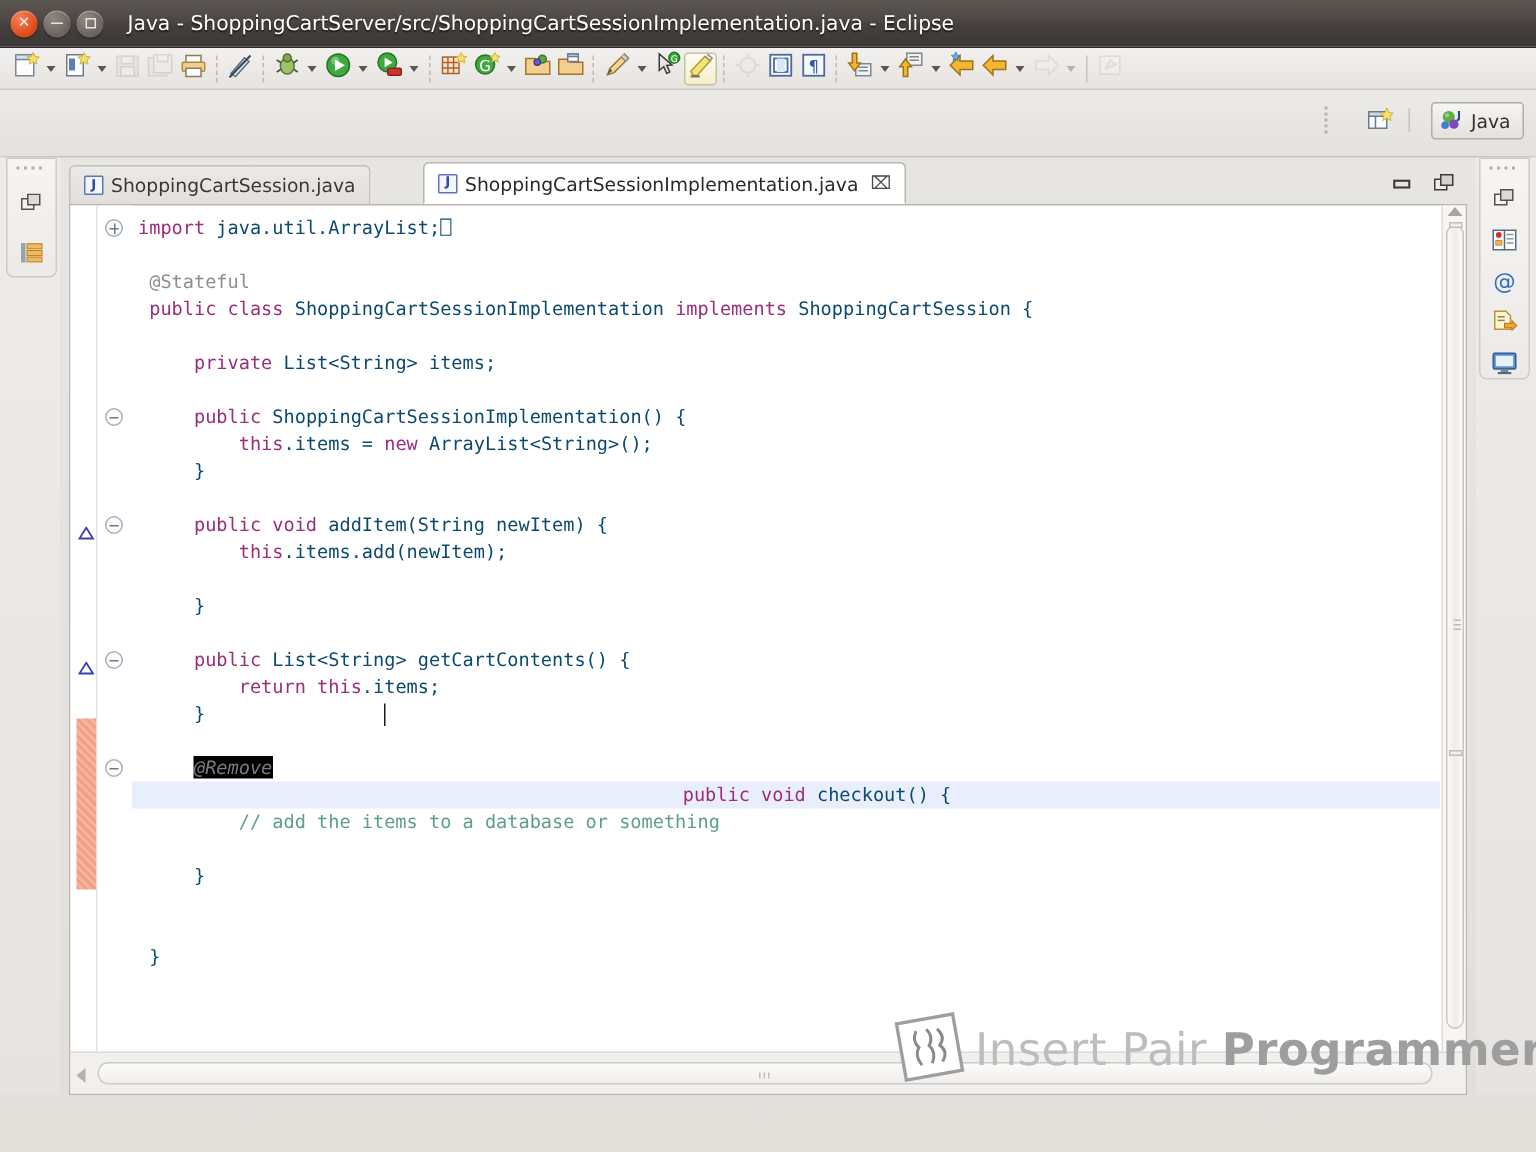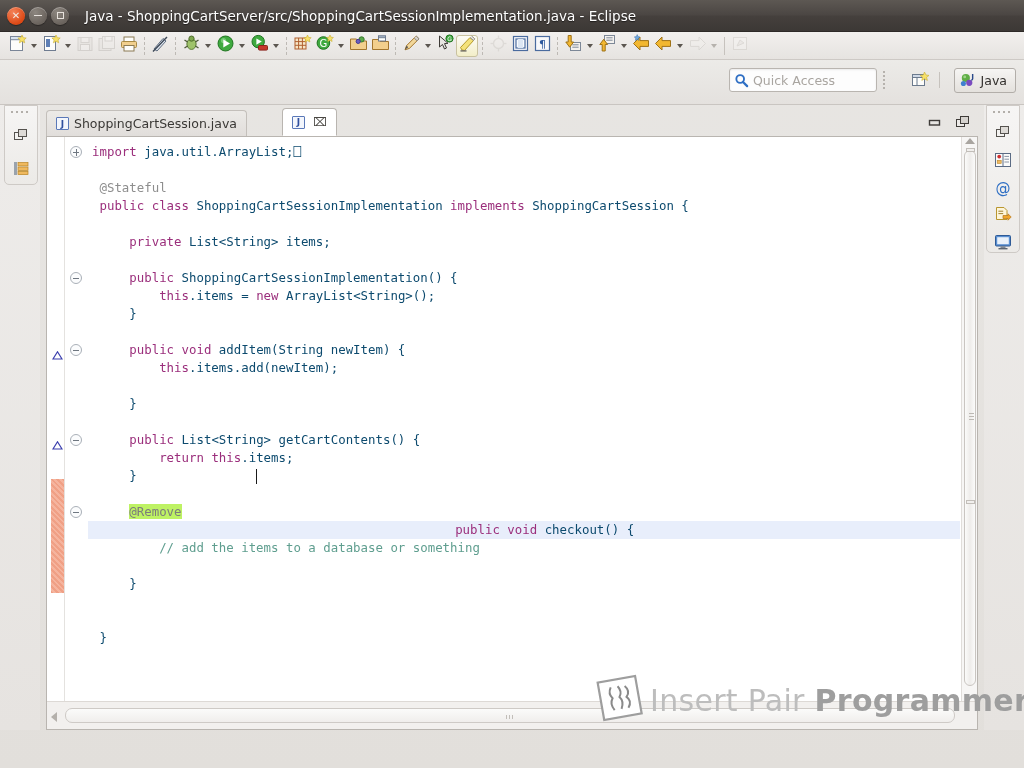--- a/index.html
+++ b/index.html
@@ -195,21 +195,21 @@
     position: absolute; left: 41px; top: 0; right: 17px; height: 564px;
     font-family: "DejaVu Sans Mono", "Liberation Mono", monospace;
     font-size: 12.4px; line-height: 18px; color: #1a1a1a;
     padding: 6px 0 0 0; white-space: pre; overflow: hidden;
   }
   .ln { height: 18px; padding-left: 4px; position: relative; }
   .ln.cur { background: #e8eefb; width: 100%; text-align: center; }
   .kw  { color: #9b2f7c; font-weight: normal; }
   .fld { color: #0c4a6e; }
   .ann { color: #8e8e8e; }
-  .ann-hl { color: #7c7c7c; background: #bef264; }
+  .ann-hl { color: #7c7c7c; background: #000000; font-style: italic; }
   .cmt { color: #5f9e8f; }
   .plain { color: #0c4a6e; }
   .caret {
     position: absolute; width: 1px; height: 15px; background: #1a1a1a; top: 2px;
   }
 
   
   .vscroll {
     position: absolute; right: 0; top: 0; width: 16px; height: 564px;
     background: #f7f6f5; border-left: 1px solid #e0ddda;
@@ -552,27 +552,20 @@
         <div class="tb-icon">
           <span style="opacity: 0.38;"><svg width="19" height="19" viewBox="0 0 19 19">
               <rect x="2.5" y="3.5" width="13" height="12" fill="#f7f6f4" stroke="#c4c0bb"></rect>
               <path d="M6 12 L9 6 L13 9 z" fill="#e6e3df" stroke="#c4c0bb"></path>
             </svg></span>
         </div>
       </div>
     </div>
 
   <div class="qa-row">
-    <div class="qa-box">
-      <svg width="15" height="15" viewBox="0 0 16 16">
-        <circle cx="6.6" cy="6.4" r="4.1" fill="none" stroke="#2f6fc4" stroke-width="2"></circle>
-        <line x1="9.6" y1="9.6" x2="14" y2="14" stroke="#2f6fc4" stroke-width="2.4" stroke-linecap="round"></line>
-      </svg>
-      <span class="qa-text">Quick Access</span>
-    </div>
     <div class="qa-dots">
         <i></i>
         <i></i>
         <i></i>
         <i></i>
         <i></i>
       </div>
     <div class="persp-open">
       <svg width="18" height="18" viewBox="0 0 18 18">
         <rect x="1.5" y="3.5" width="12" height="11" fill="#fdfdfb" stroke="#6b7a8d" stroke-width="1"></rect>
@@ -670,20 +663,21 @@
 
   <div class="editor-area">
 
     <div class="tabbar">
       <div class="tab inactive">
         <span class="tab-jicon">J</span>
         <span>ShoppingCartSession.java</span>
       </div>
       <div class="tab active">
         <span class="tab-jicon">J</span>
+        <span>ShoppingCartSessionImplementation.java</span>
         <span class="tab-close">⌧</span>
       </div>
       <div class="tab-btns">
         <span>
           <svg width="14" height="12" viewBox="0 0 14 12">
             <rect x="1.5" y="3.5" width="10" height="4.5" fill="none" stroke="#3e3b38" stroke-width="1.4"></rect>
           </svg>
         </span>
         <span>
           <svg width="14" height="13" viewBox="0 0 14 13">

